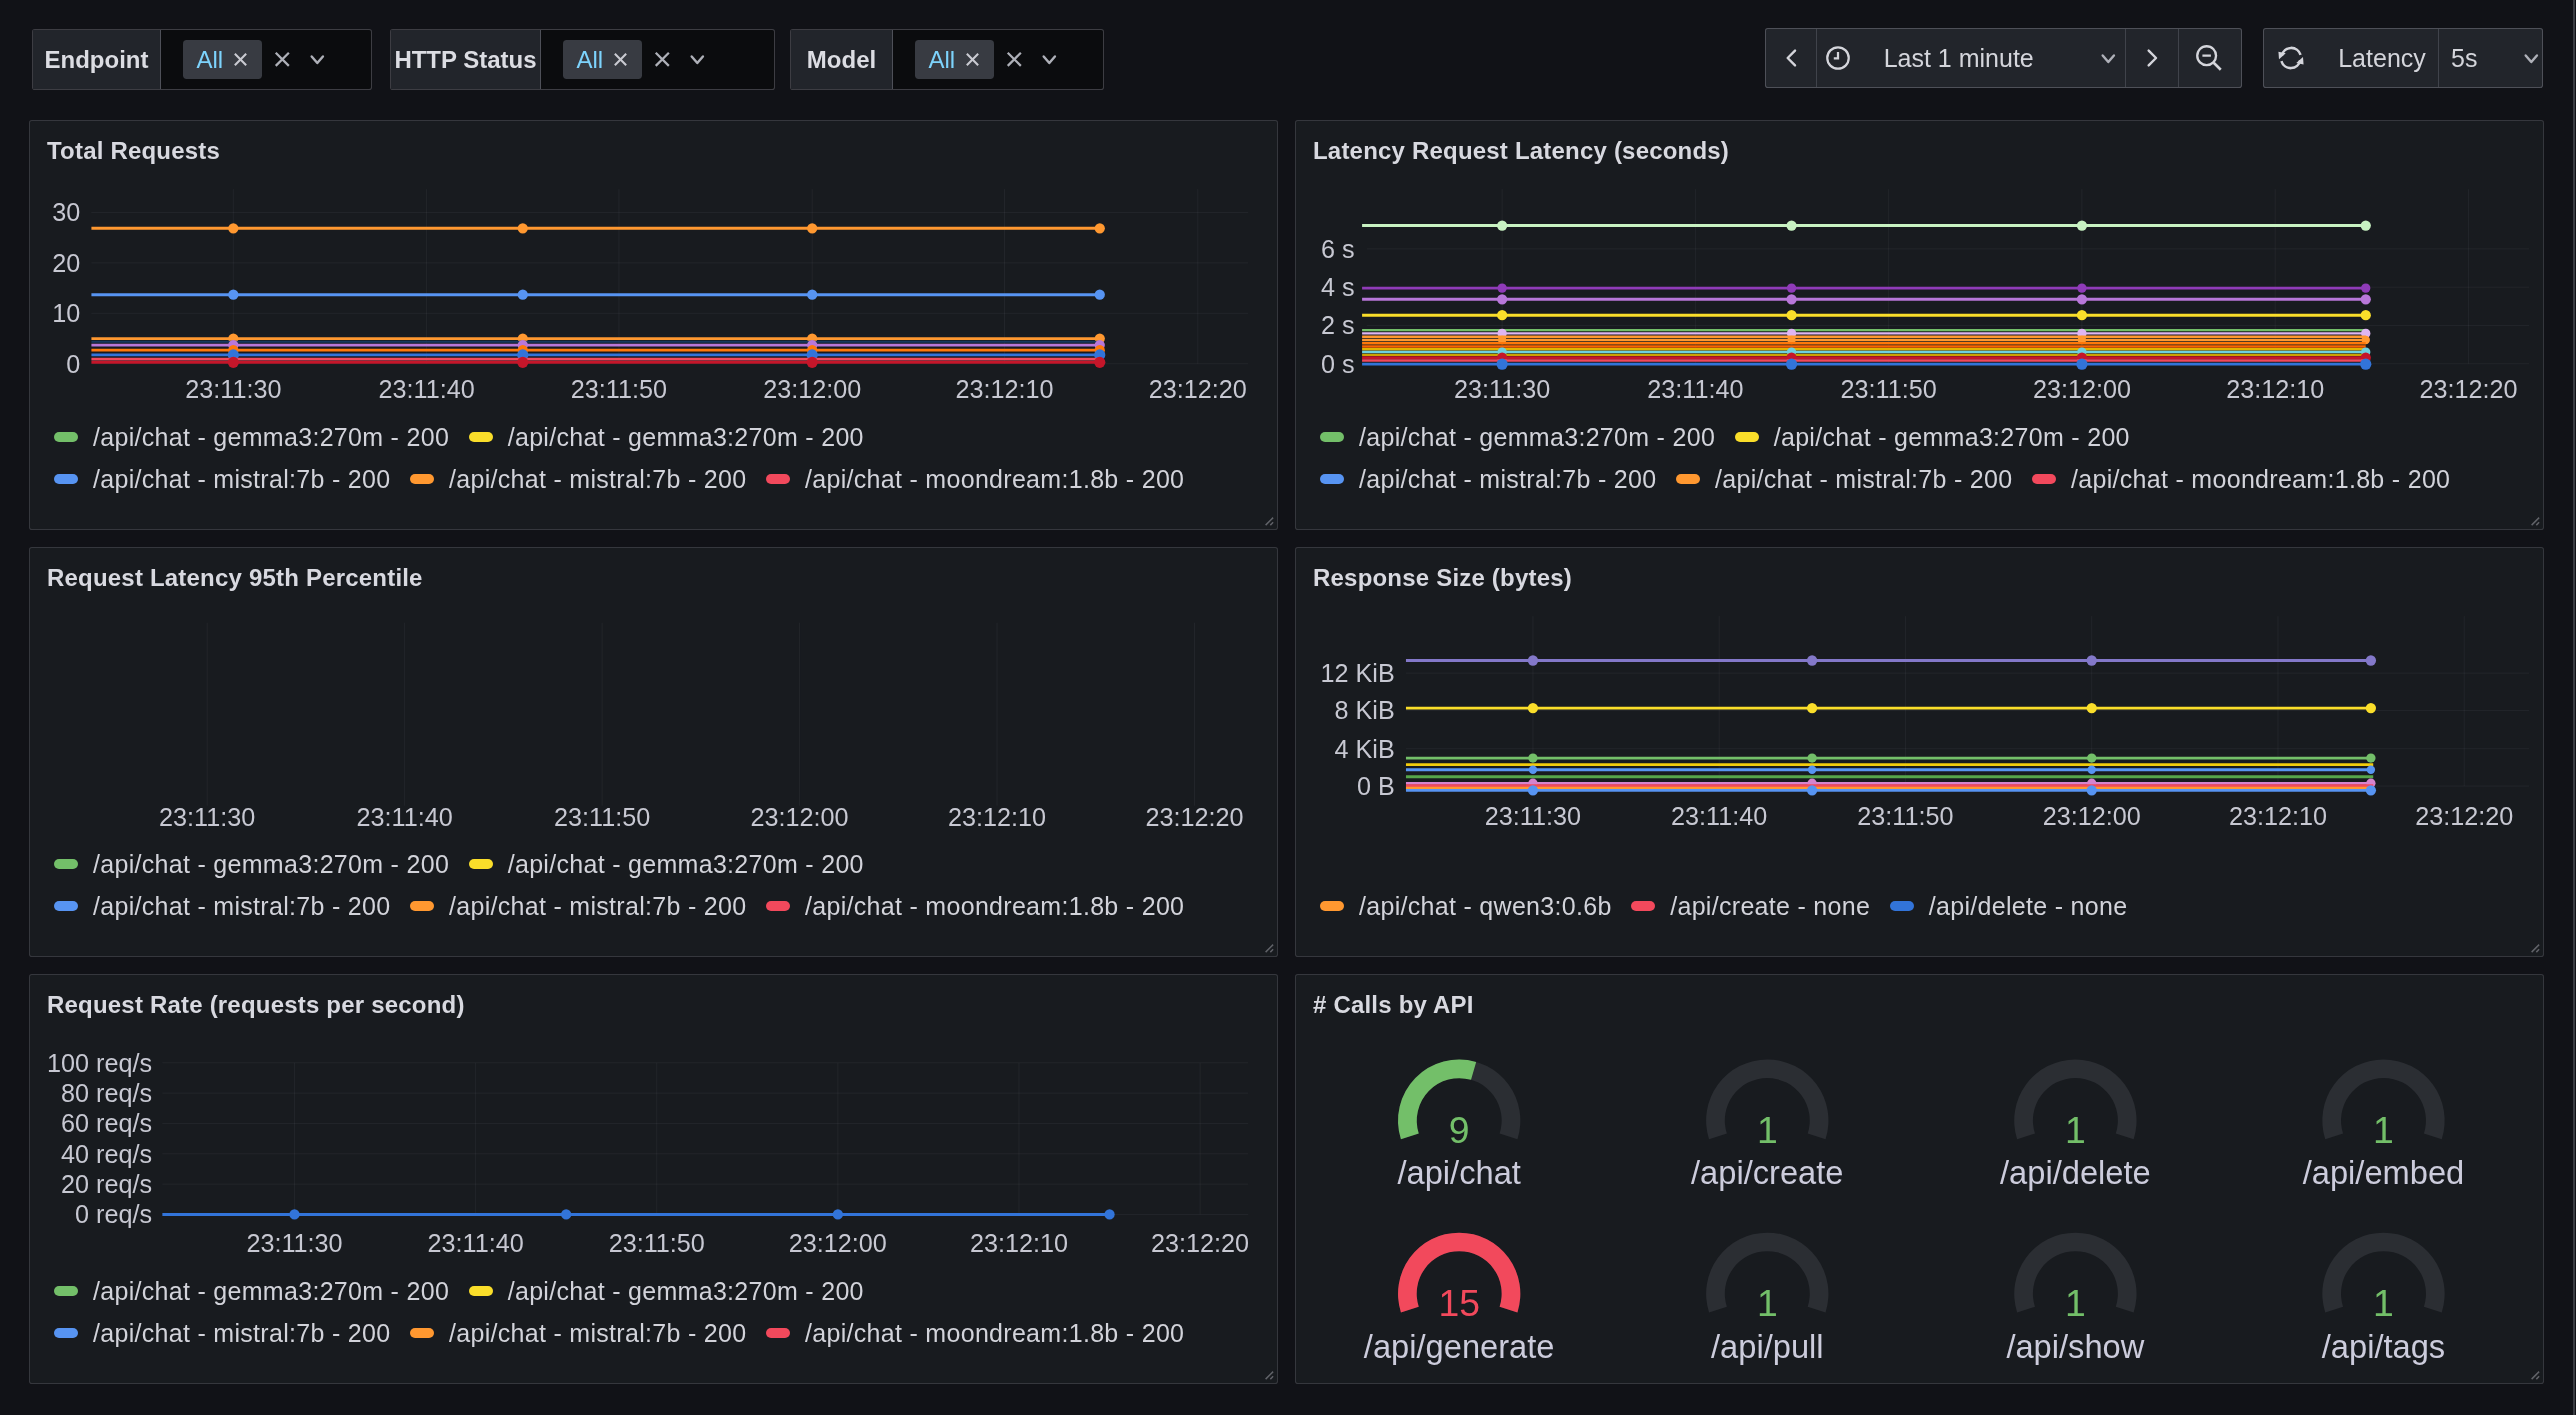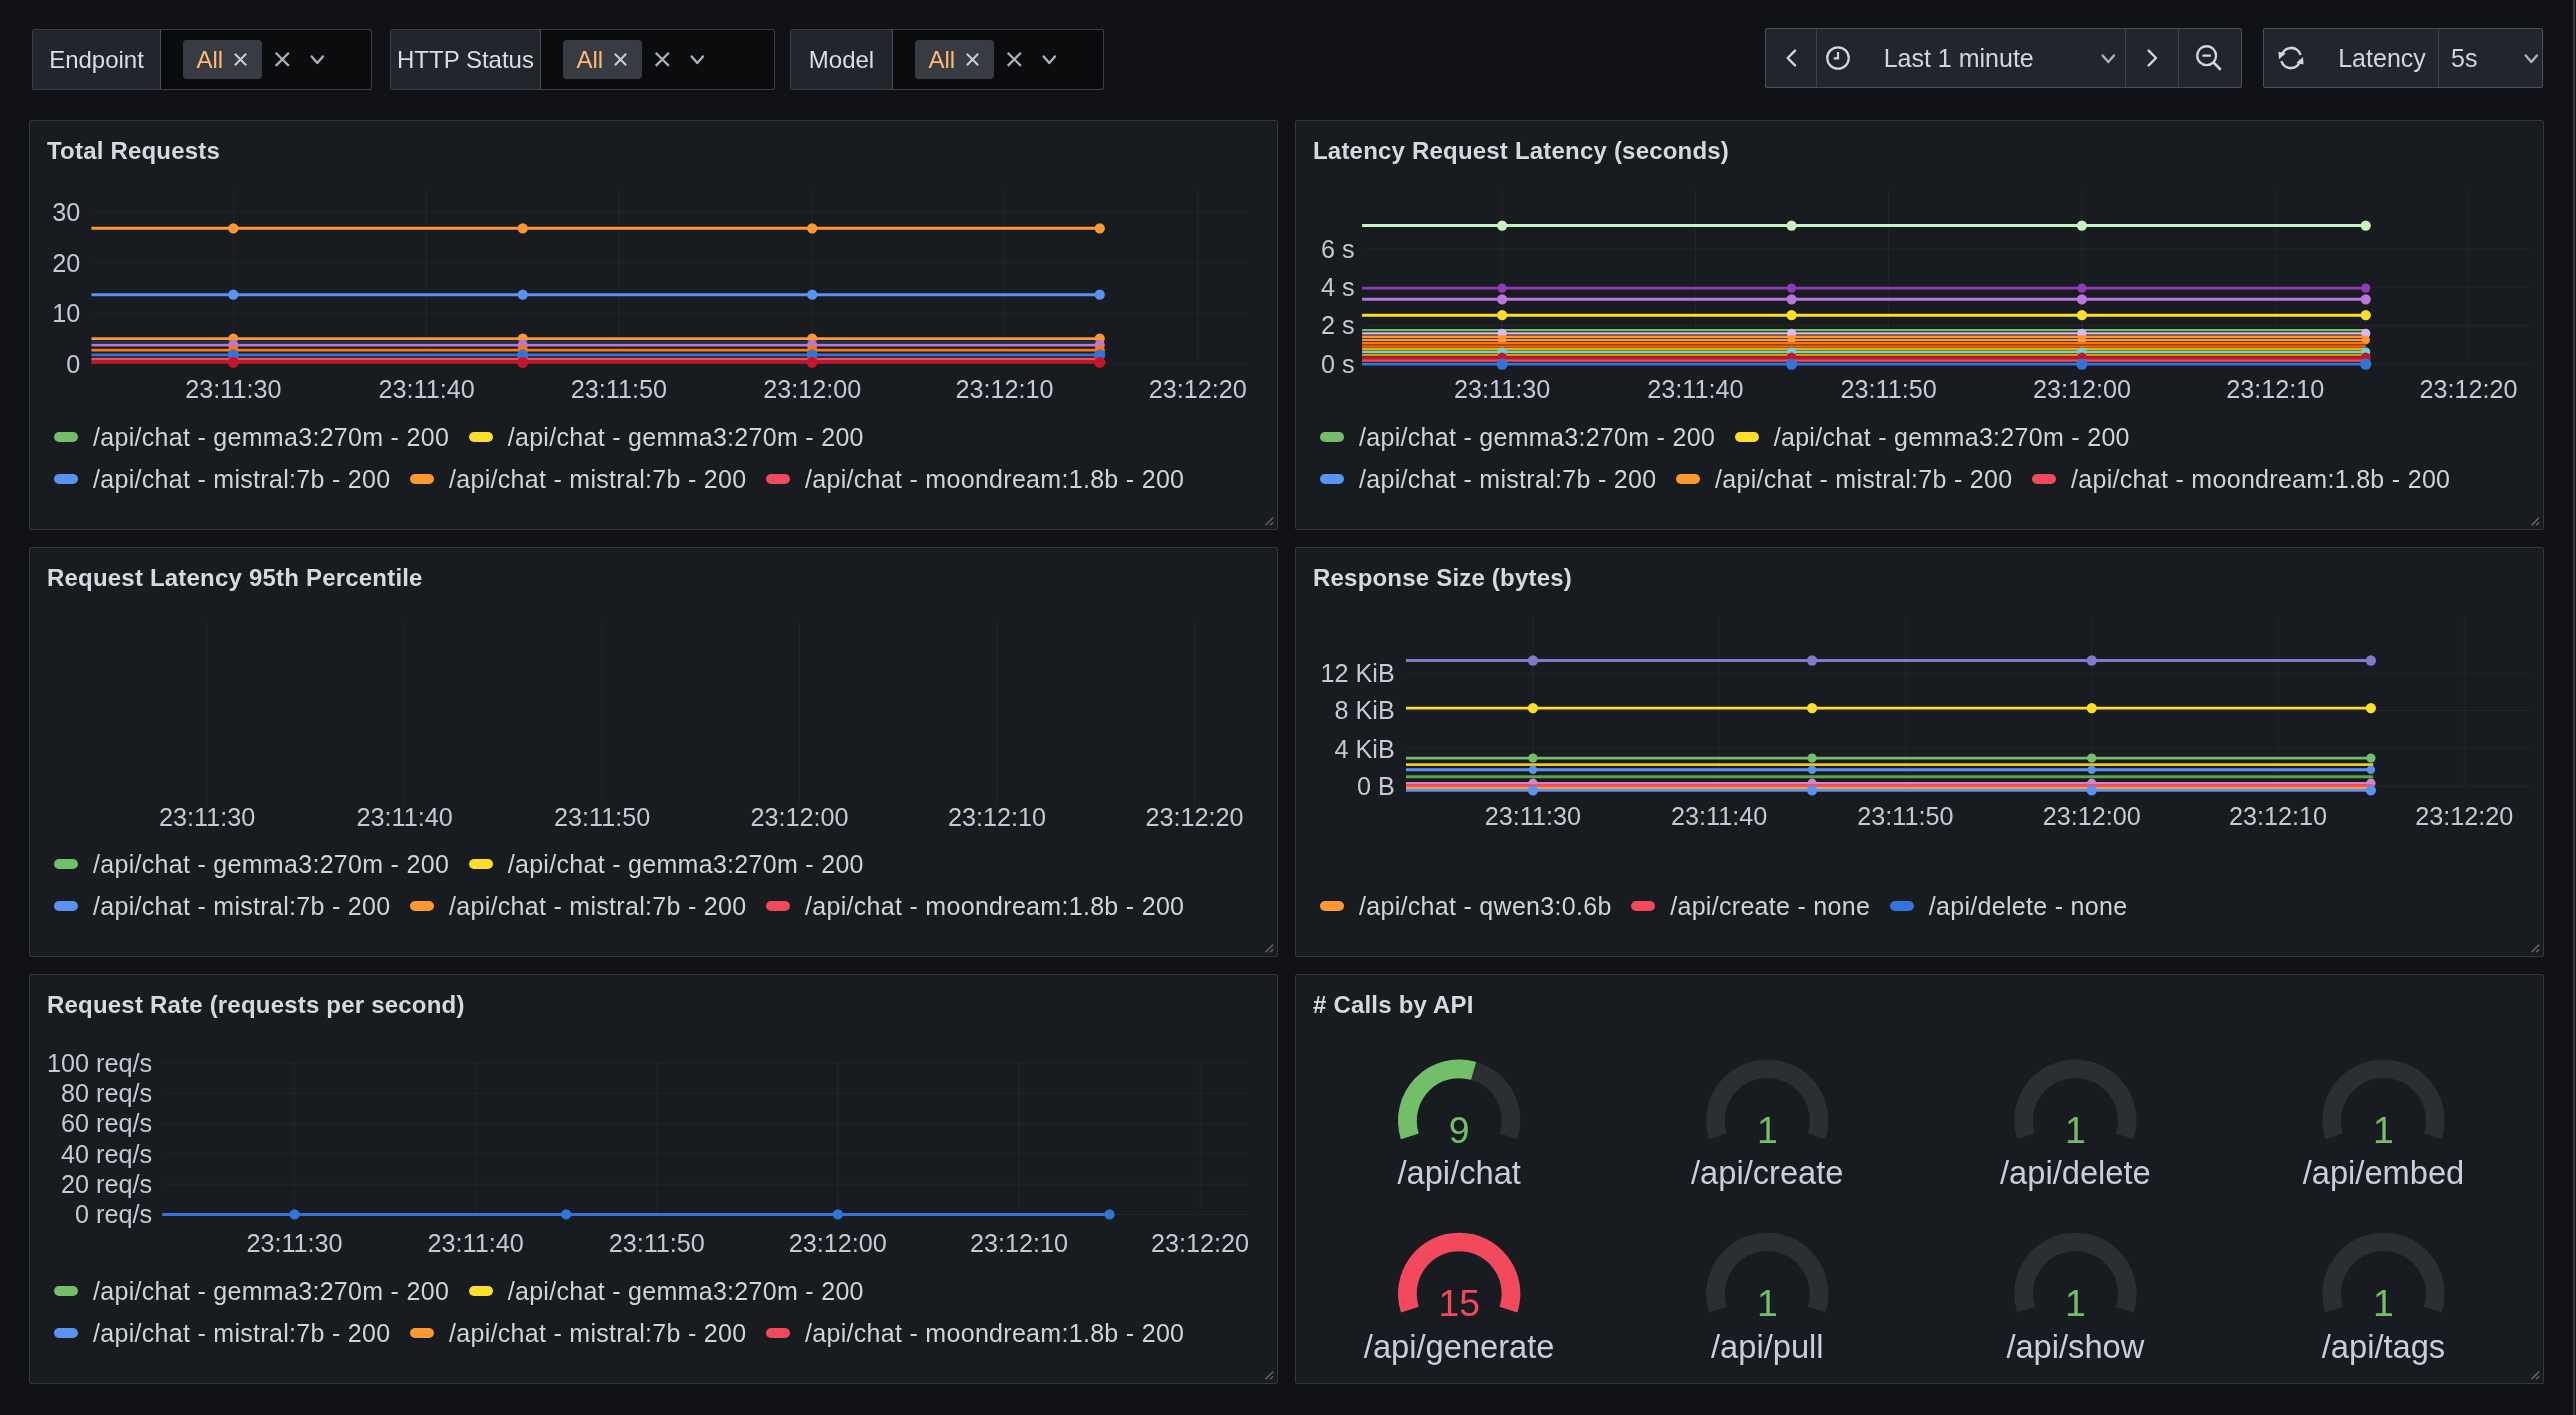--- a/index.html
+++ b/index.html
@@ -12,25 +12,25 @@
 .ax { font-family:"Liberation Sans",sans-serif; font-size:27px; fill:#c7c8d2; }
 .gv { font-family:"Liberation Sans",sans-serif; font-size:40px; font-weight:400; }
 .gl { font-family:"Liberation Sans",sans-serif; font-size:35px; fill:#ccccdc; }
 .legend { position:absolute; left:24px; height:28px; display:flex; align-items:center;
   gap:19.6px; font-size:25px; letter-spacing:0.3px; color:#d2d3da; white-space:nowrap; }
 .li { display:flex; align-items:center; gap:15px; }
 .sw { display:inline-block; width:24px; height:10.3px; border-radius:5.1px; }
 .rsz { position:absolute; right:1.9px; bottom:1.9px; }
 .fctrl { position:absolute; top:29px; height:61px; display:flex;
   border:0.9px solid rgba(204,204,220,0.26); border-radius:2.8px; background:#0b0c0e; }
-.flabel { background:#22252b; color:#dcdde3; font-size:24px; font-weight:400;
+.flabel { background:#22252b; color:#dcdde3; font-size:24px; font-weight:700;
   display:flex; align-items:center; justify-content:center; flex:none;
   border-right:0.9px solid rgba(204,204,220,0.26); }
 .fval { flex:1; display:flex; align-items:center; padding:0 13px 0 22.4px; gap:0; }
-.chip { background:#383b42; color:#fdba74; font-size:24px; height:39px;
+.chip { background:#383b42; color:#7dd3fc; font-size:24px; height:39px;
   padding:0 13px 0 13px; border-radius:3.7px; display:inline-flex; align-items:center; gap:9.3px; }
 .tbgroup { position:absolute; top:28px; height:60px; display:flex;
   border:0.9px solid rgba(204,204,220,0.26); border-radius:2.8px; background:#22252b; overflow:hidden; }
 .tbtn { display:flex; align-items:center; justify-content:center;
   border-right:0.9px solid rgba(204,204,220,0.18); height:100%;gap:20px; }
 .tbtxt { color:#d4d5db; font-size:25px; font-weight:500; margin-left:12px; }
 .ic { flex:none; }
 .sb { position:absolute; right:0.9px; top:0; width:1.9px; height:1415px; background:#3a3c42; }
 </style></head>
 <body>

